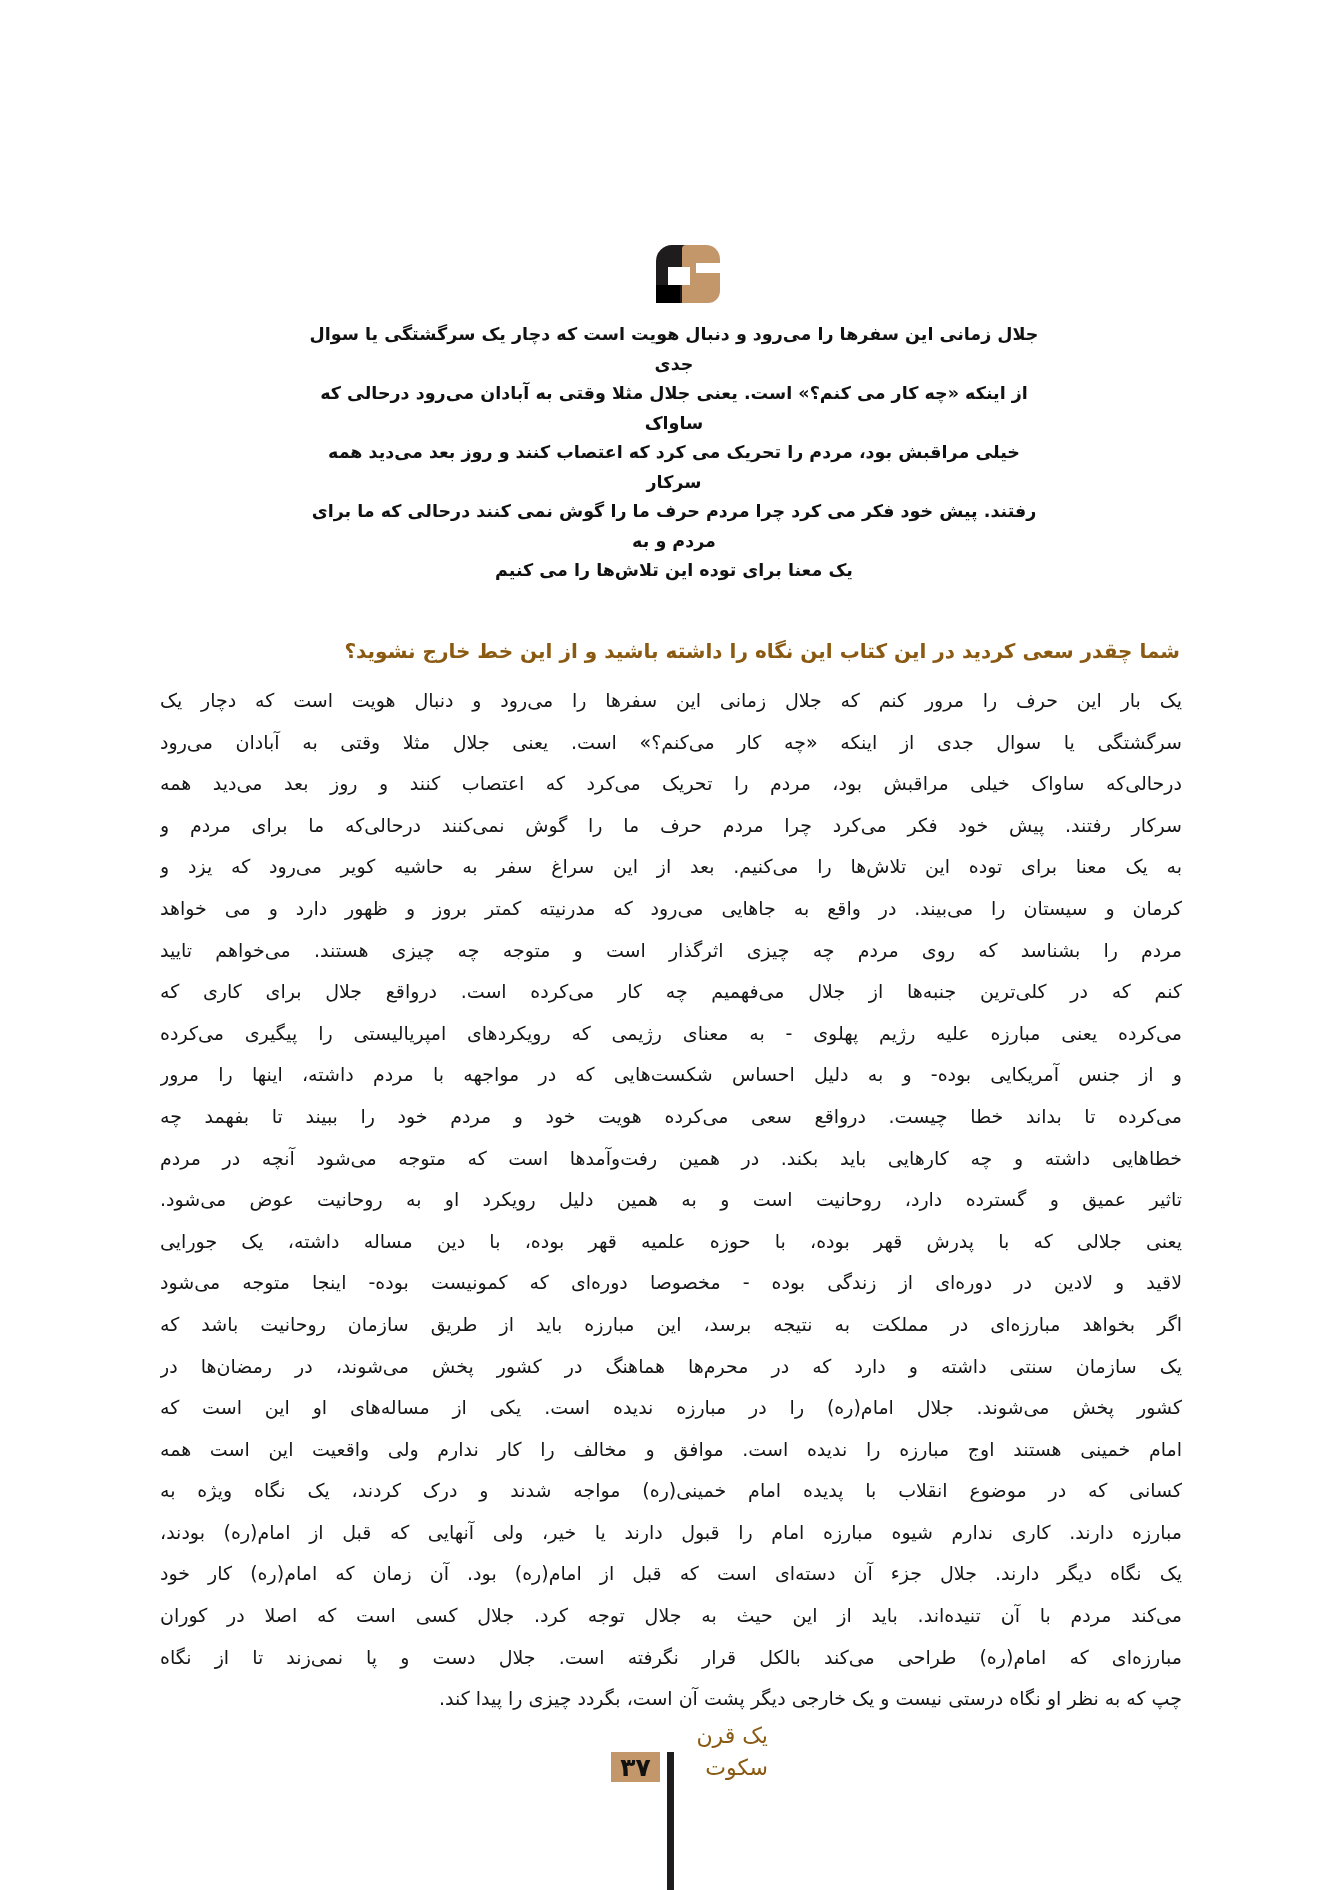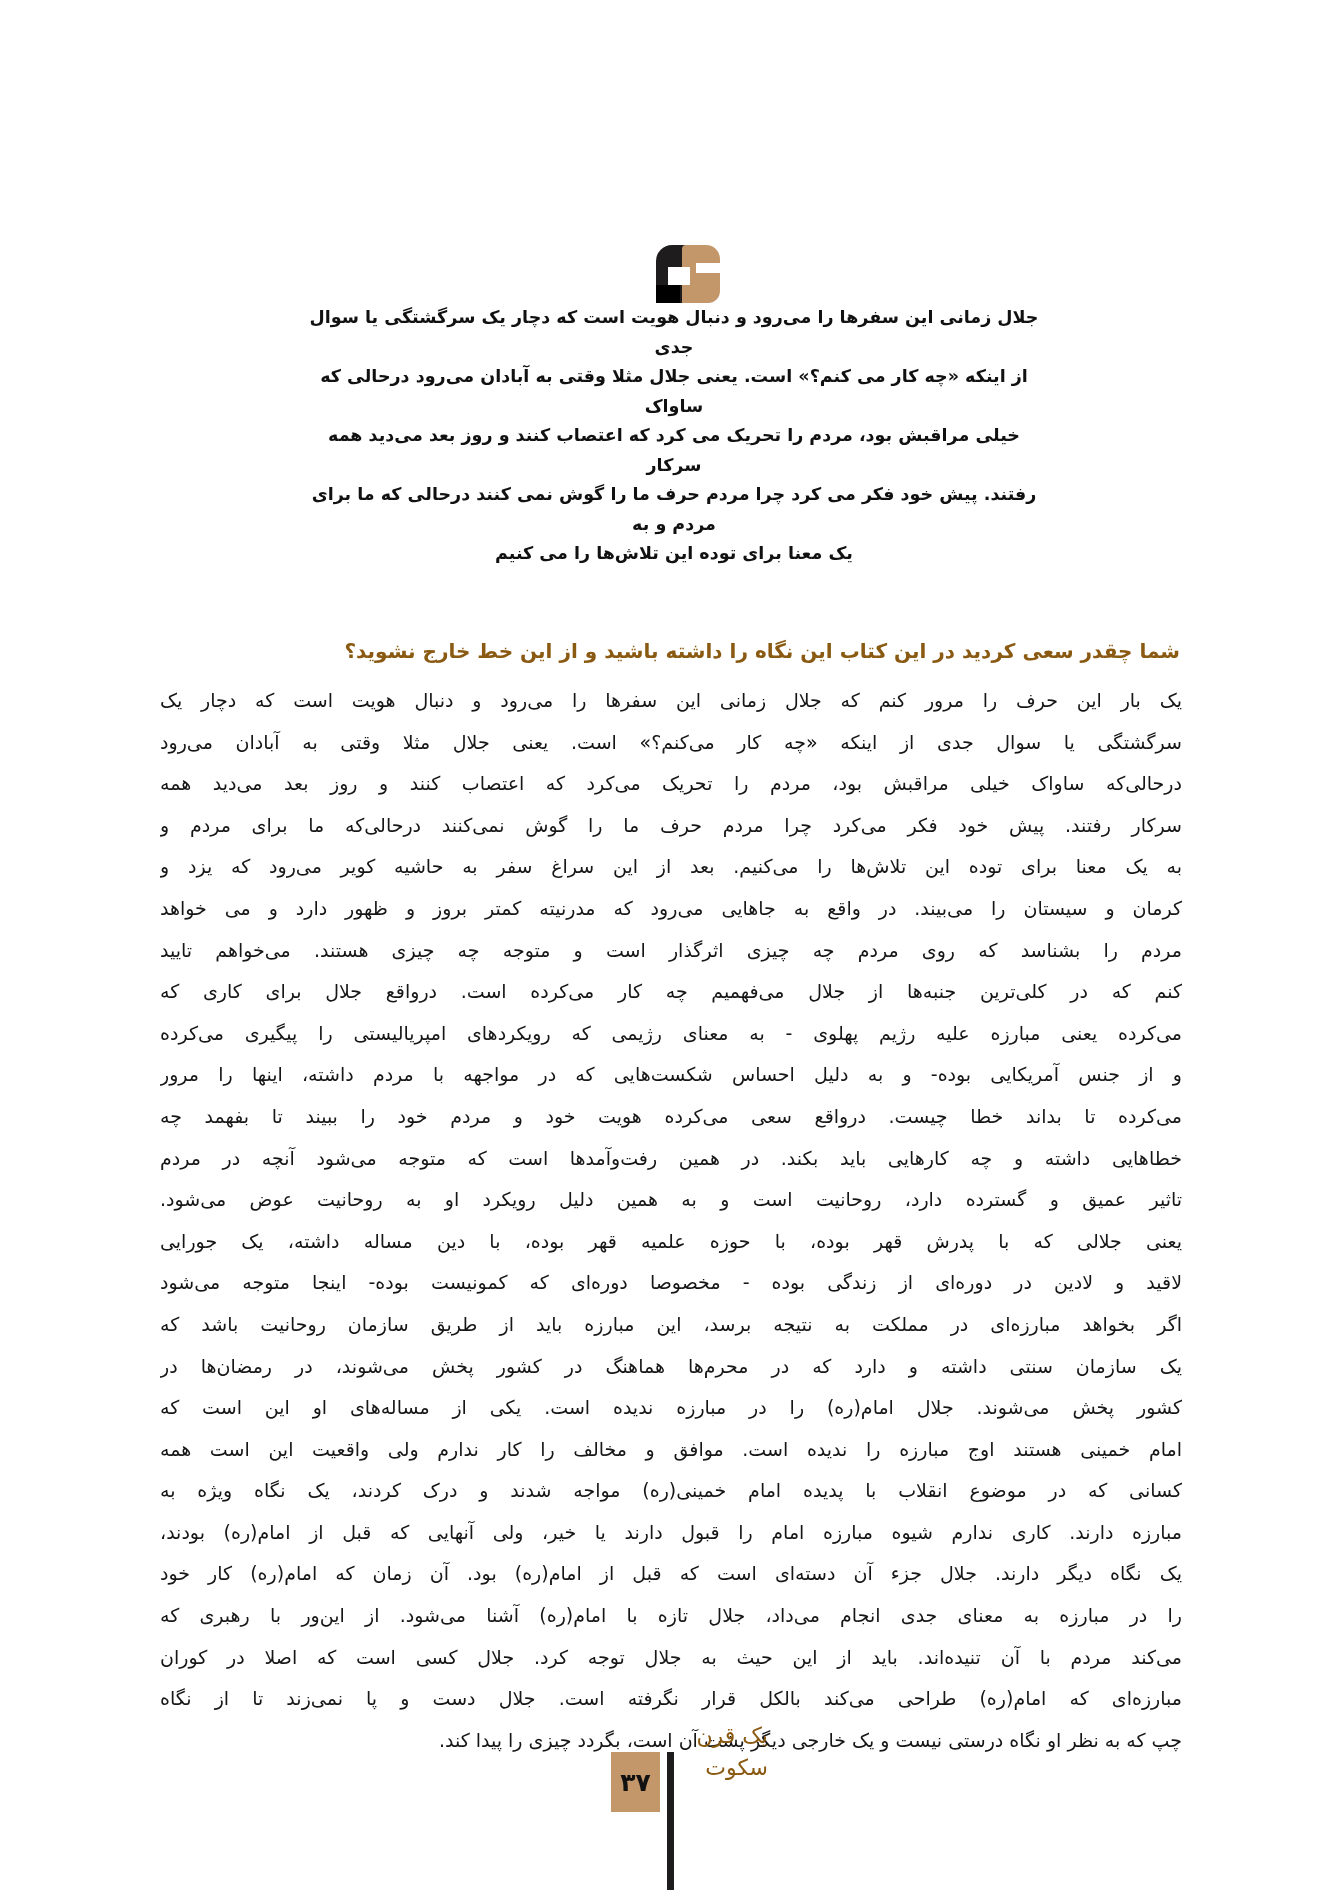--- a/index.html
+++ b/index.html
@@ -57,21 +57,21 @@
     position: absolute;
     left: 40px; top: 18px;
     width: 24px; height: 10px;
     background: #ffffff;
   }
 
   
   .pull-quote {
     position: absolute;
     left: 300px;
-    top: 303px;
+    top: 320px;
     width: 748px;
     direction: rtl;
     text-align: center;
     font-family: "DejaVu Sans", sans-serif;
     font-weight: bold;
     font-size: 17.5px;
     line-height: 29.5px;
     color: #111111;
   }
 
@@ -116,21 +116,21 @@
   .body-text .line.last {
     text-align-last: right;
   }
 
   
   .page-number-box {
     position: absolute;
     left: 611px;
     top: 1752px;
     width: 49px;
-    height: 60px;
+    height: 30px;
     background: #c4976b;
     display: flex;
     align-items: center;
     justify-content: center;
     font-family: "DejaVu Sans", sans-serif;
     font-weight: bold;
     font-size: 25px;
     color: #111111;
   }
   .footer-rule {
@@ -194,21 +194,20 @@
     <span class="line">تاثیر عمیق و گسترده دارد، روحانیت است و به همین دلیل رویکرد او به روحانیت عوض می‌شود.</span>
     <span class="line">یعنی جلالی که با پدرش قهر بوده، با حوزه علمیه قهر بوده، با دین مساله داشته، یک جورایی</span>
     <span class="line">لاقید و لادین در دوره‌ای از زندگی بوده - مخصوصا دوره‌ای که کمونیست بوده- اینجا متوجه می‌شود</span>
     <span class="line">اگر بخواهد مبارزه‌ای در مملکت به نتیجه برسد، این مبارزه باید از طریق سازمان روحانیت باشد که</span>
     <span class="line">یک سازمان سنتی داشته و دارد که در محرم‌ها هماهنگ در کشور پخش می‌شوند، در رمضان‌ها در</span>
     <span class="line">کشور پخش می‌شوند. جلال امام(ره) را در مبارزه ندیده است. یکی از مساله‌های او این است که</span>
     <span class="line">امام خمینی هستند اوج مبارزه را ندیده است. موافق و مخالف را کار ندارم ولی واقعیت این است همه</span>
     <span class="line">کسانی که در موضوع انقلاب با پدیده امام خمینی(ره) مواجه شدند و درک کردند، یک نگاه ویژه به</span>
     <span class="line">مبارزه دارند. کاری ندارم شیوه مبارزه امام را قبول دارند یا خیر، ولی آنهایی که قبل از امام(ره) بودند،</span>
     <span class="line">یک نگاه دیگر دارند. جلال جزء آن دسته‌ای است که قبل از امام(ره) بود. آن زمان که امام(ره) کار خود</span>
-    <span class="line">را در مبارزه به معنای جدی انجام می‌داد، جلال تازه با امام(ره) آشنا می‌شود. از این‌ور با رهبری که</span>
     <span class="line">می‌کند مردم با آن تنیده‌اند. باید از این حیث به جلال توجه کرد. جلال کسی است که اصلا در کوران</span>
     <span class="line">مبارزه‌ای که امام(ره) طراحی می‌کند بالکل قرار نگرفته است. جلال دست و پا نمی‌زند تا از نگاه</span>
     <span class="line last">چپ که به نظر او نگاه درستی نیست و یک خارجی دیگر پشت آن است، بگردد چیزی را پیدا کند.</span>
   </div>
 
   <div class="page-number-box">
     <span>۳۷</span>
   </div>
   <div class="footer-rule"></div>
   <div class="book-title">

